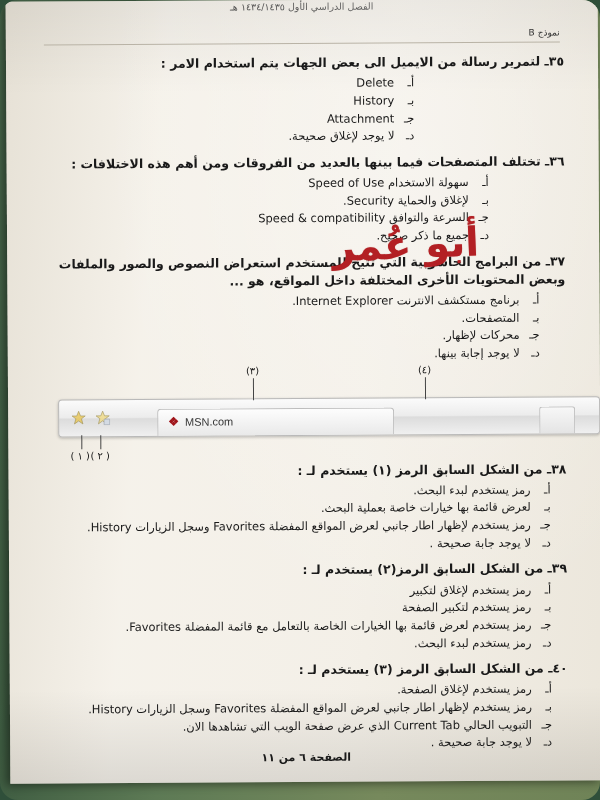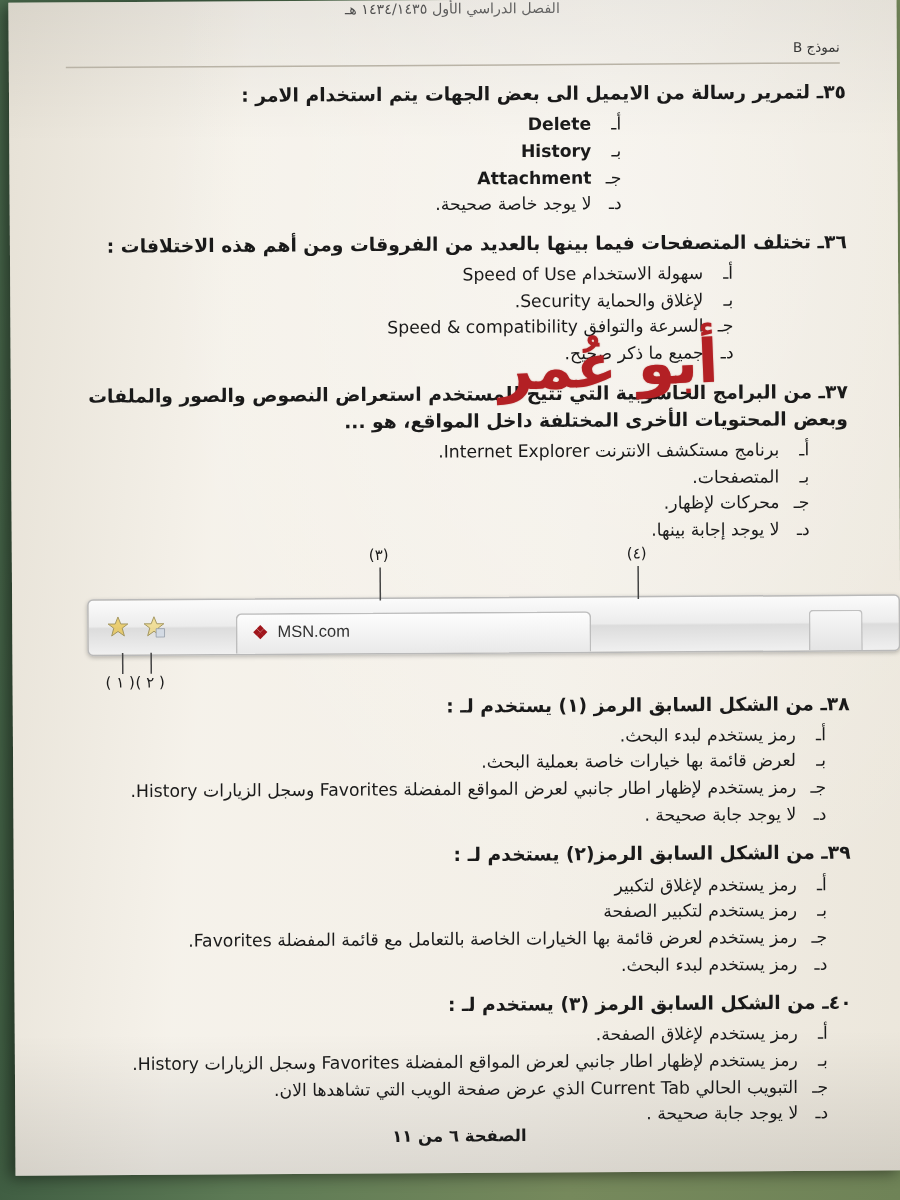--- a/index.html
+++ b/index.html
@@ -12,20 +12,21 @@
     height: 800px;
     overflow: hidden;
     font-family: "DejaVu Sans", sans-serif;
   }
   #page {
     position: relative;
     width: 600px;
     height: 800px;
     background: linear-gradient(100deg, #4b6b4e 0%, #3f5d42 18%, #5d7a55 40%, #76895c 70%, #6f8357 100%);
     overflow: hidden;
+    border-radius: 18px;
   }
   
   #sheet {
     position: absolute;
     left: 8px;
     top: 0px;
     width: 592px;
     height: 782px;
     background: #f3efe7;
     background-image:
@@ -203,21 +204,21 @@
   .page-footer {
     position: absolute;
     bottom: 18px;
     left: 0; right: 0;
     text-align: center;
     font-size: 11px;
     font-weight: bold;
     direction: rtl;
     color: #1c1c1c;
   }
-  .ltr-inline { direction: ltr; unicode-bidi: embed; display: inline-block; font-weight: bold; }
+  .ltr-inline { direction: ltr; unicode-bidi: embed; display: inline-block; }
 </style>
 </head>
 <body>
 
 <div id="page">
   <div id="sheet">
 
     <div class="top-header">
       <span class="term">الفصل الدراسي الأول ١٤٣٤/١٤٣٥ هـ</span>
     </div>
@@ -231,21 +232,21 @@
 
       <div class="q q35">
         <div class="q-title">
           <span>٣٥ـ</span>
           <span>لتمرير رسالة من الايميل الى بعض الجهات يتم استخدام الامر :</span>
         </div>
         <ul class="opts">
           <li><span class="opt-key">أـ</span><span class="ltr-inline">Delete</span></li>
           <li><span class="opt-key">بـ</span><span class="ltr-inline">History</span></li>
           <li><span class="opt-key">جـ</span><span class="ltr-inline">Attachment</span></li>
-          <li><span class="opt-key">دـ</span><span>لا يوجد خاصة صحيحة.</span></li>
+          <li><span class="opt-key">دـ</span><span>لا يوجد لإغلاق صحيحة.</span></li>
         </ul>
       </div>
 
       <div class="q q36">
         <div class="q-title">
           <span>٣٦ـ</span>
           <span>تختلف المتصفحات فيما بينها بالعديد من الفروقات ومن أهم هذه الاختلافات :</span>
         </div>
         <ul class="opts">
           <li><span class="opt-key">أـ</span><span>سهولة الاستخدام Speed of Use</span></li>

